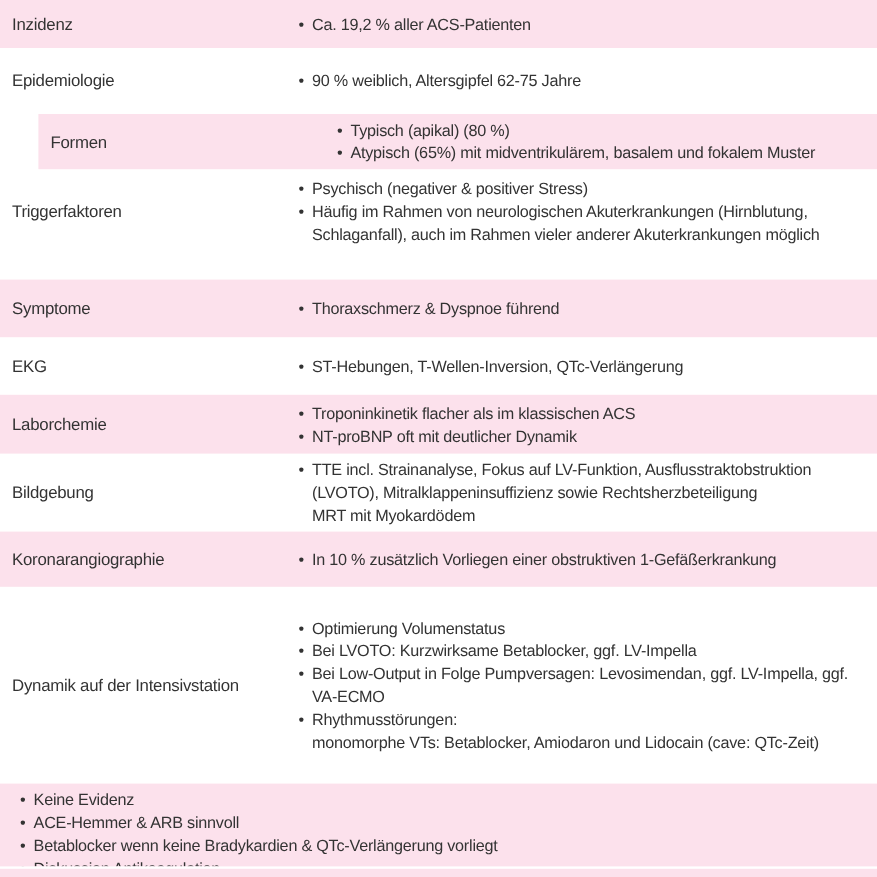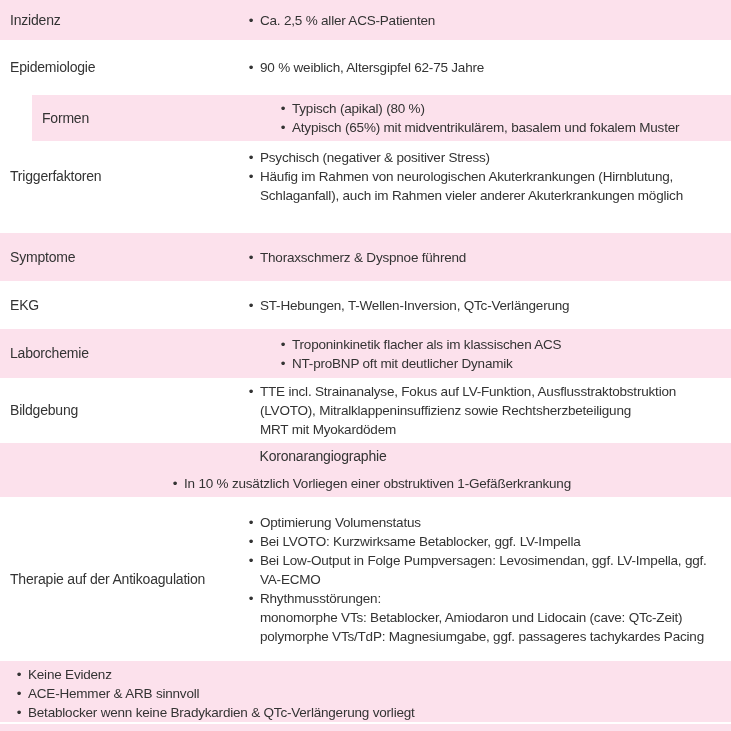--- a/index.html
+++ b/index.html
@@ -22,23 +22,23 @@
     width: 100%;
   }
   .row.pink { background: var(--row-pink, #fce1ec); }
   
   .row:nth-child(1)  { min-height: 40px; }
   .row:nth-child(2)  { min-height: 55px; align-items: center; }
   .row:nth-child(3)  { min-height: 44px; margin-left: 32px; }
   .row:nth-child(4)  { min-height: 71px; }
   .row:nth-child(5)  { min-height: 48px; margin-top: 21px; }
   .row:nth-child(6)  { min-height: 48px; }
-  .row:nth-child(7)  { min-height: 49px; gap: 32px; }
+  .row:nth-child(7)  { min-height: 49px; }
   .row:nth-child(8)  { min-height: 57px; }
-  .row:nth-child(9)  { min-height: 46px; flex-direction: column; }
+  .row:nth-child(9)  { min-height: 46px; }
   .row:nth-child(10) { min-height: 164px; }
   .row:nth-child(11) { min-height: 100px; }
   .cell.label {
     width: 232px;
     flex-shrink: 0;
     padding: 4px 6px 4px 10px;
     font-size: 14px;
     letter-spacing: -0.2px;
     line-height: 19px;
   }
@@ -67,21 +67,21 @@
 </style>
 </head>
 <body style="background: rgb(255, 255, 255);">
 
 <div class="table" id="table">
     <div class="row pink">
     <div class="cell label">Inzidenz</div>
     <div class="cell content">
         <div class="item">
     <span class="bullet">•</span>
-    <span class="itext">Ca. 2,5 % aller ACS-Patienten</span>
+    <span class="itext">Ca. 19,2 % aller ACS-Patienten</span>
   </div>
       </div>
   </div>
     <div class="row">
     <div class="cell label">Epidemiologie</div>
     <div class="cell content">
         <div class="item">
     <span class="bullet">•</span>
     <span class="itext">90 % weiblich, Altersgipfel 62-75 Jahre</span>
   </div>
@@ -160,45 +160,41 @@
     <div class="row pink">
     <div class="cell label">Koronarangiographie</div>
     <div class="cell content">
         <div class="item">
     <span class="bullet">•</span>
     <span class="itext">In 10 % zusätzlich Vorliegen einer obstruktiven 1-Gefäßerkrankung</span>
   </div>
       </div>
   </div>
     <div class="row">
-    <div class="cell label">Therapie auf der Antikoagulation</div>
+    <div class="cell label">Dynamik auf der Intensivstation</div>
     <div class="cell content">
         <div class="item">
     <span class="bullet">•</span>
     <span class="itext">Optimierung Volumenstatus</span>
   </div>
         <div class="item">
     <span class="bullet">•</span>
     <span class="itext">Bei LVOTO: Kurzwirksame Betablocker, ggf. LV-Impella</span>
   </div>
         <div class="item">
     <span class="bullet">•</span>
     <span class="itext">Bei Low-Output in Folge Pumpversagen: Levosimendan, ggf. LV-Impella, ggf. VA-ECMO</span>
   </div>
         <div class="item">
     <span class="bullet">•</span>
     <span class="itext">Rhythmusstörungen:</span>
   </div>
         <div class="item nobullet">
     <span class="bullet">•</span>
     <span class="itext">monomorphe VTs: Betablocker, Amiodaron und Lidocain (cave: QTc-Zeit)</span>
-  </div>
-        <div class="item nobullet">
-    <span class="bullet">•</span>
-    <span class="itext">polymorphe VTs/TdP: Magnesiumgabe, ggf. passageres tachykardes Pacing</span>
   </div>
       </div>
   </div>
     <div class="row pink">
     <div class="cell content">
         <div class="item">
     <span class="bullet">•</span>
     <span class="itext">Keine Evidenz</span>
   </div>
         <div class="item">

